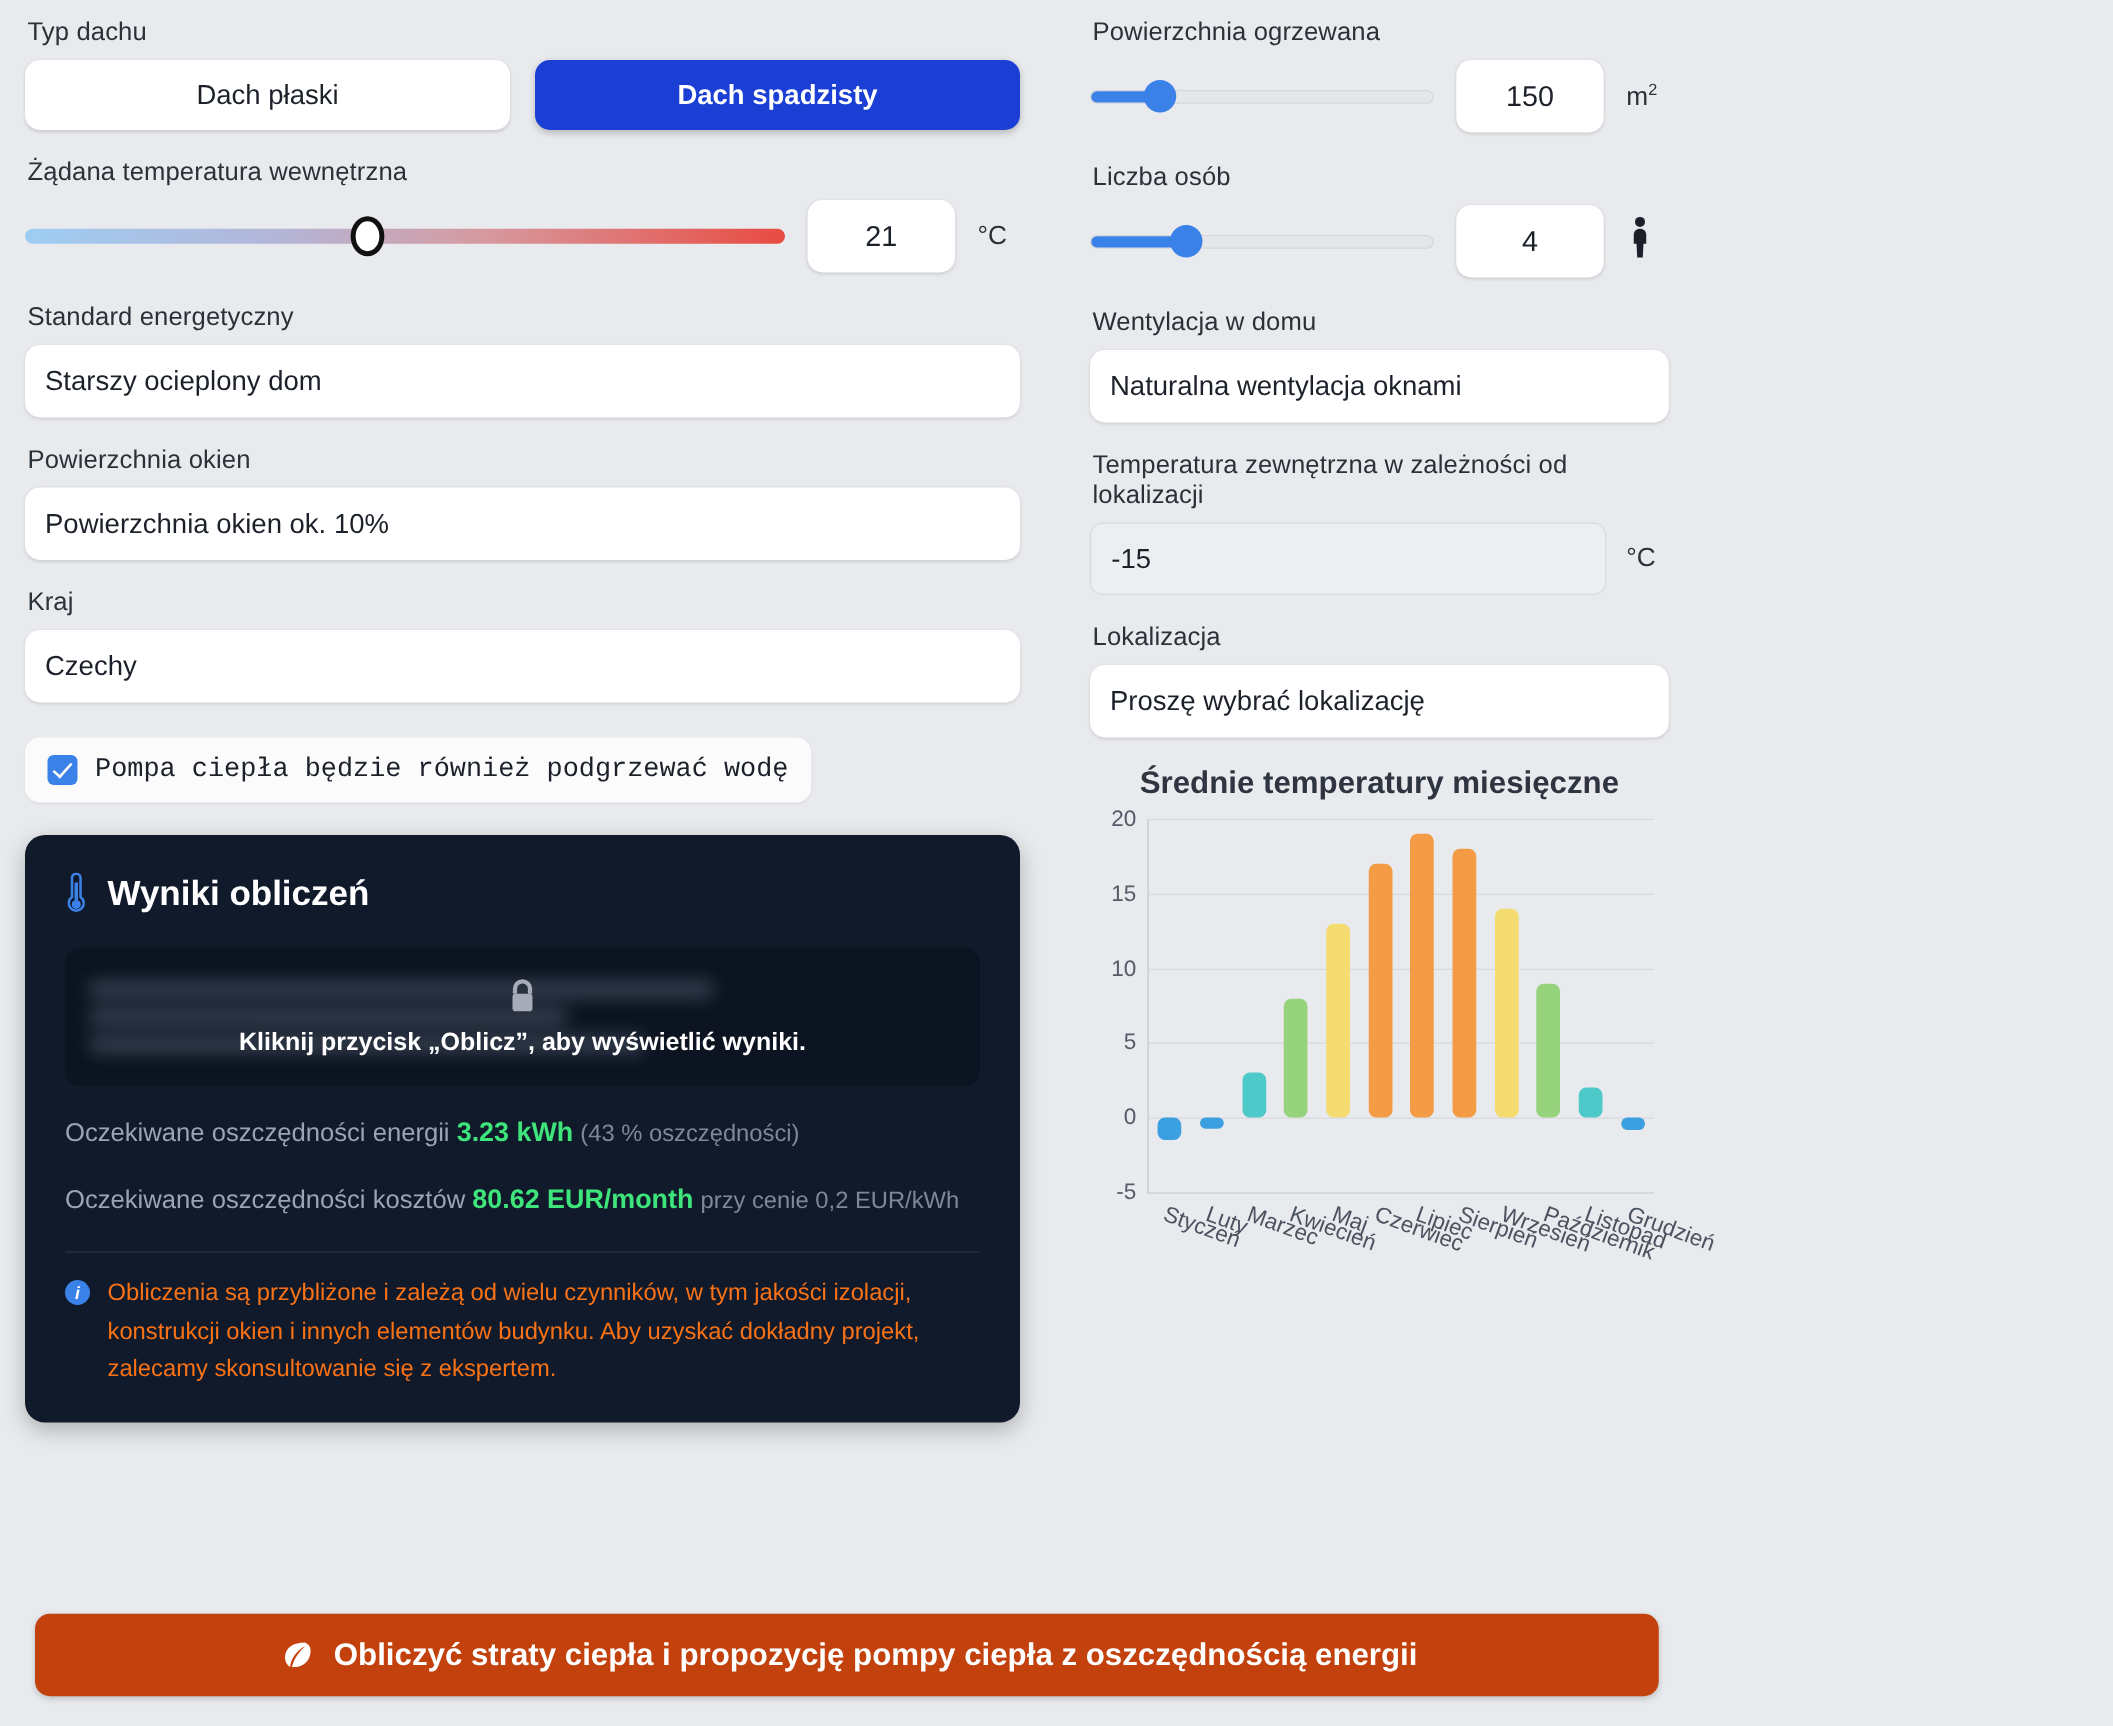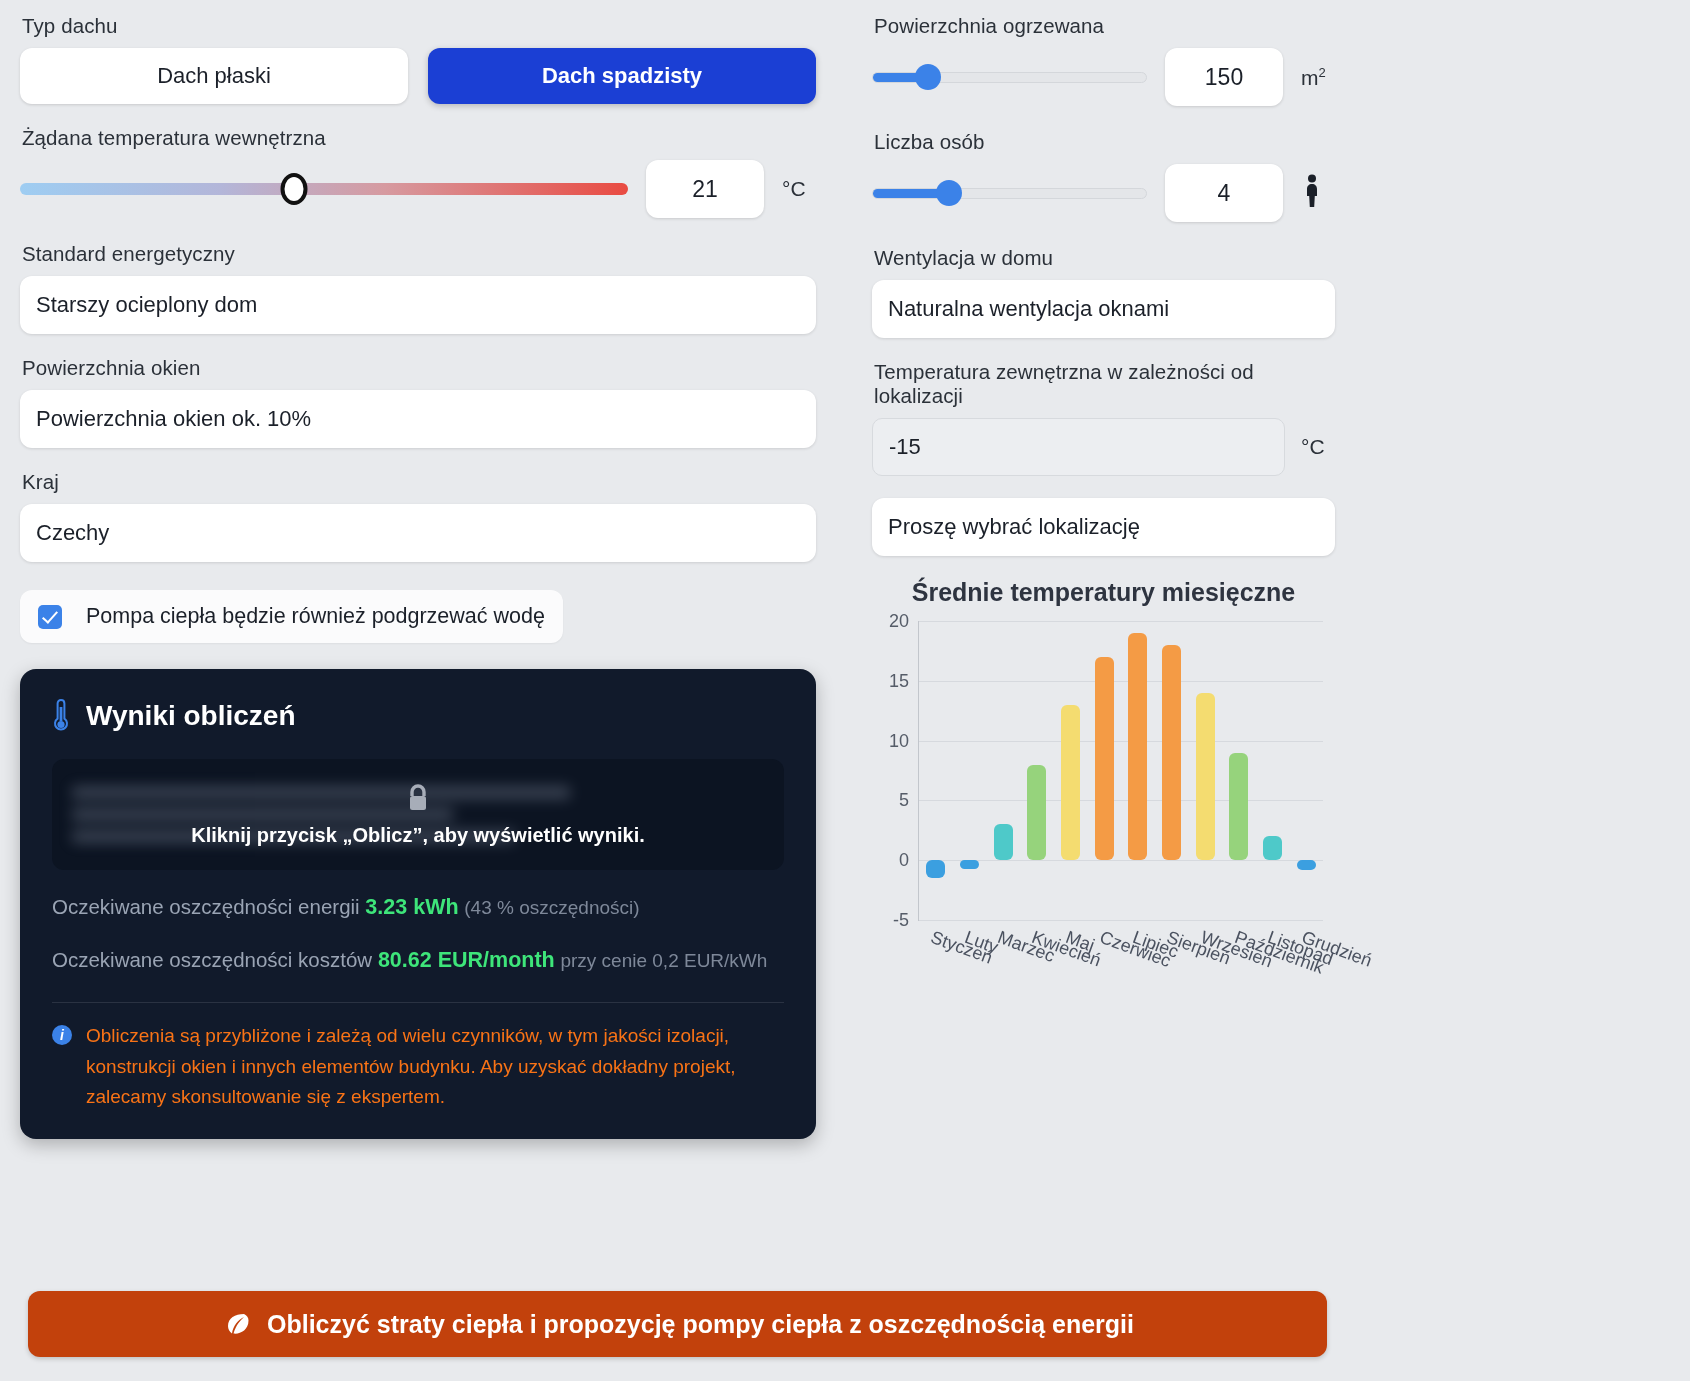--- a/index.html
+++ b/index.html
@@ -52,22 +52,22 @@
   }
   .input-box {
     height:58px; background:#eceef1; border:1px solid #d7dade; border-radius:10px; display:flex; align-items:center;
     padding:0 16px; font-size:22px; color:#1b2029; margin-bottom:22px;
   }
   .inline-unit-row { display:flex; align-items:center; gap:16px; margin-bottom:22px; }
   .inline-unit-row .input-box { flex:1; margin-bottom:0; }
 
   
   .check-card {
-    background:#fbfbfc; border-radius:12px; padding:14px 18px; display:inline-flex; align-items:center; gap:24px;
-    margin-top:6px; margin-bottom:26px; box-shadow:0 1px 2px rgba(0,0,0,.05);
+    background:#fbfbfc; border-radius:12px; padding:14px 18px; display:inline-flex; align-items:center; gap:14px;
+    margin-top:6px; margin-bottom:26px; box-shadow:0 1px 2px rgba(0,0,0,.05);font-family:Liberation Mono, monospace;
   }
   .cbox { width:24px; height:24px; border-radius:5px; background:#3b82e8; position:relative; flex:none; }
   .cbox:after { content:""; position:absolute; left:8px; top:3px; width:6px; height:13px; border:solid #fff; border-width:0 2.6px 2.6px 0; transform:rotate(42deg); }
   .check-label { font-size:21.5px; color:#1b2029; }
 
   
   .results {
     background:#111a2b; border-radius:16px; padding:30px 32px 26px 32px; color:#e7eaf0;
     box-shadow:0 6px 18px rgba(0,0,0,.25); position:relative;
   }
@@ -228,20 +228,21 @@
 
       <div class="field-label">Wentylacja w domu</div>
       <div class="select-box">Naturalna wentylacja oknami</div>
 
       <div class="field-label">Temperatura zewnętrzna w zależności od lokalizacji</div>
       <div class="inline-unit-row">
         <div class="input-box">-15</div>
         <div class="unit">°C</div>
       </div>
 
+      <div class="field-label">Lokalizacja</div>
       <div class="select-box">Proszę wybrać lokalizację</div>
 
       <div class="chart-wrap">
         <div class="chart-title">Średnie temperatury miesięczne</div>
         <div class="chart-area" id="chart-area">
             <div class="gridline" style="top: 0%;"></div>
             <div class="ytick" style="top: 0%;">20</div>
             <div class="gridline" style="top: 20%;"></div>
             <div class="ytick" style="top: 20%;">15</div>
             <div class="gridline" style="top: 40%;"></div>

